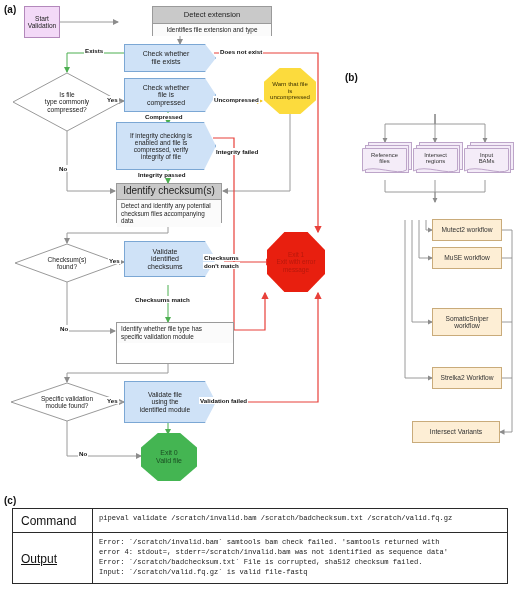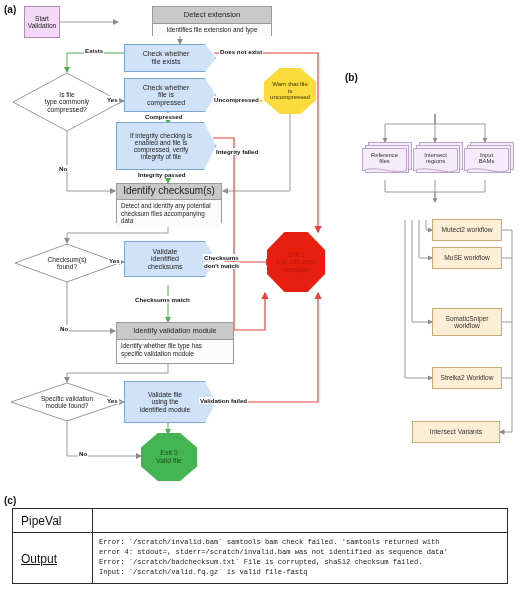--- a/index.html
+++ b/index.html
@@ -208,21 +208,20 @@
     <span>checksums</span>
   </div>
 
   <div class="oct oct-red" style="left:267px;top:232px;width:58px;height:60px;font-size:6.4px;flex-direction:column;">
     <span>Exit 1</span>
     <span>Exit with error</span>
     <span>message</span>
   </div>
 
   <div class="hdr-box" style="left:116px;top:322px;width:118px;height:42px;">
-    <div class="hdr" style="font-size:7.4px;height:13px;line-height:13px;">Identify validation module</div>
     <div class="bdy" style="font-size:6.4px;">
       <div>Identify whether file type has</div>
       <div>specific validation module</div>
     </div>
   </div>
 
   <div class="diamond-wrap" style="left:10px;top:382px;width:114px;height:40px;">
     <svg width="114" height="40" style="position:absolute;left:0;top:0;">
       <polygon points="57,1 113,20 57,39 1,20" fill="#ffffff" stroke="#9a9a9a" stroke-width="1"></polygon>
     </svg>
@@ -342,21 +341,22 @@
   </div>
   <div class="b-box" style="left:432px;top:367px;width:70px;height:22px;font-size:6.6px;flex-direction:column;">
     <span>Strelka2 Workflow</span>
   </div>
   <div class="b-box" style="left:412px;top:421px;width:88px;height:22px;font-size:6.8px;">
     <span>Intersect Variants</span>
   </div>
 
   <div class="ctable" style="left:12px;top:508px;width:496px;height:76px;">
     <div class="crow top" style="height:24px;">
-      <div class="clabel" style="width:80px;">PipeVal</div>
+      <div class="clabel" style="width:80px;">Command</div>
+      <div class="cval">pipeval validate /scratch/invalid.bam /scratch/badchecksum.txt /scratch/valid.fq.gz</div>
     </div>
     <div class="crow" style="height:51px;">
       <div class="clabel" style="width:80px;text-decoration:underline;">Output</div>
       <div class="cval">Error: `/scratch/invalid.bam` samtools bam check failed. 'samtools returned with
 error 4: stdout=, stderr=/scratch/invalid.bam was not identified as sequence data'
 Error: `/scratch/badchecksum.txt` File is corrupted, sha512 checksum failed.
 Input: `/scratch/valid.fq.gz` is valid file-fastq</div>
     </div>
   </div>
 

